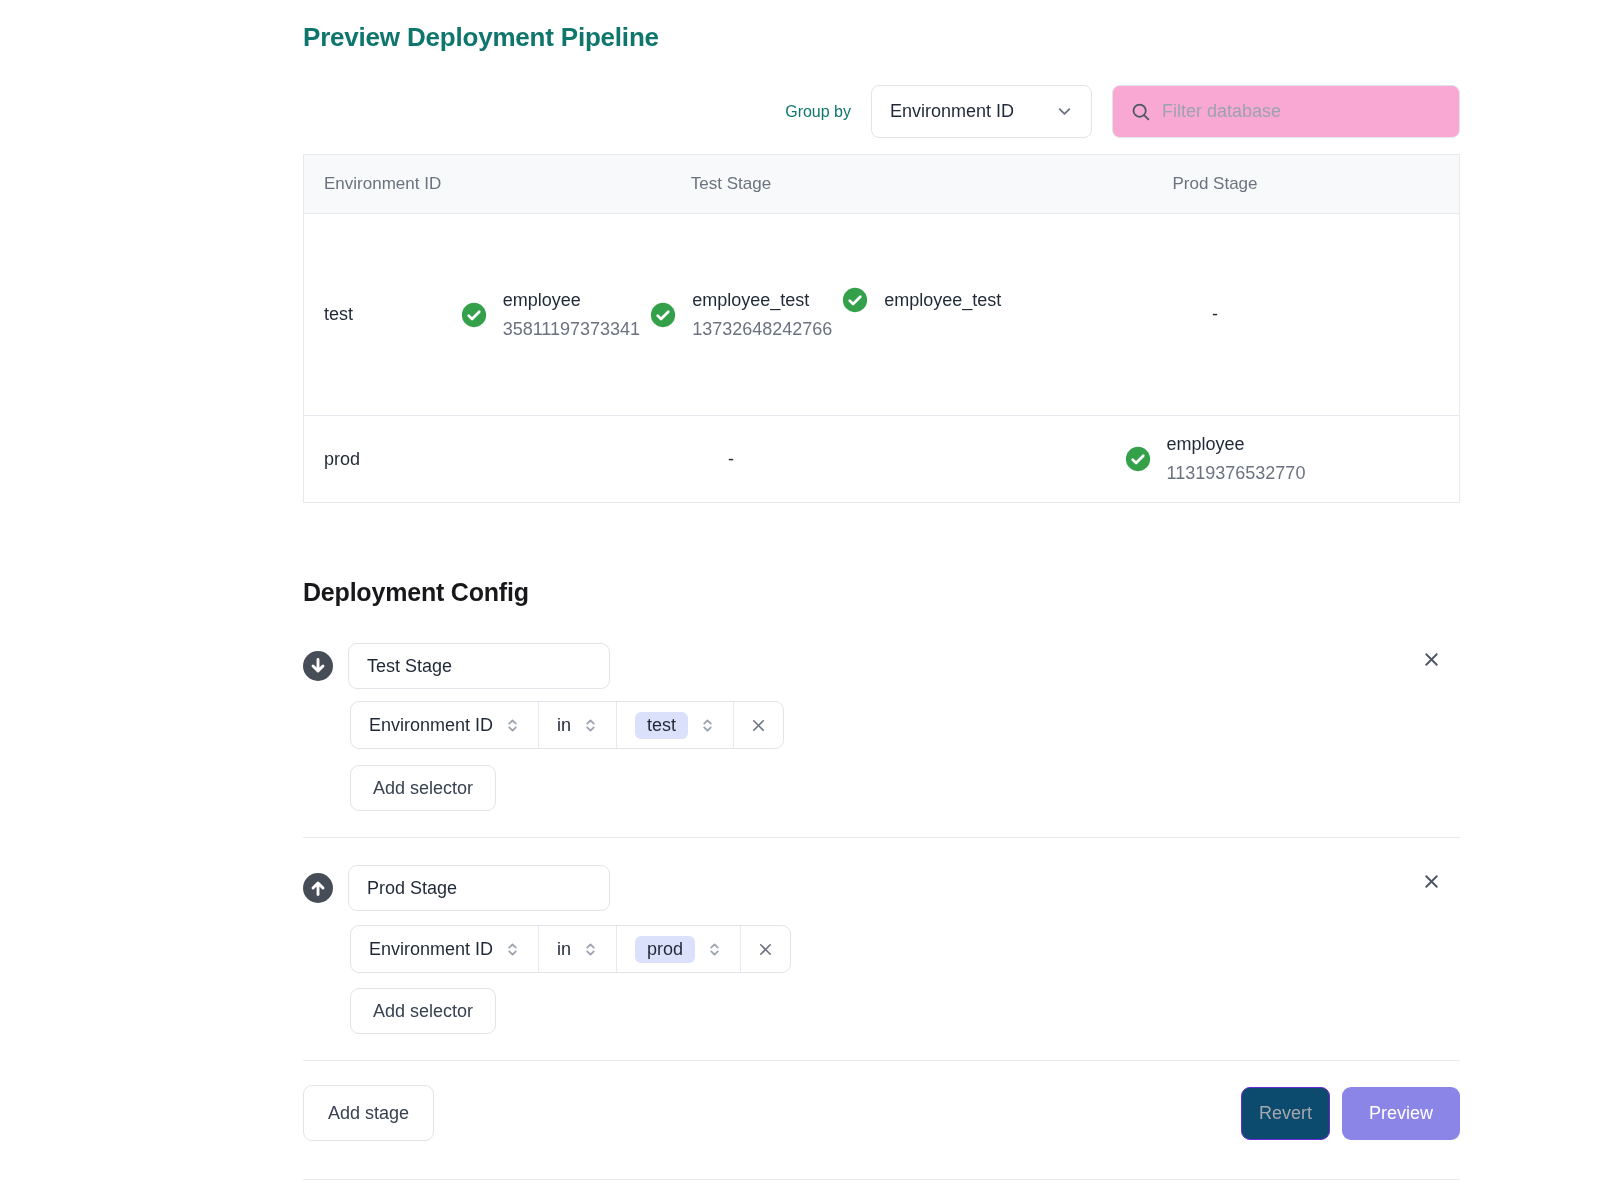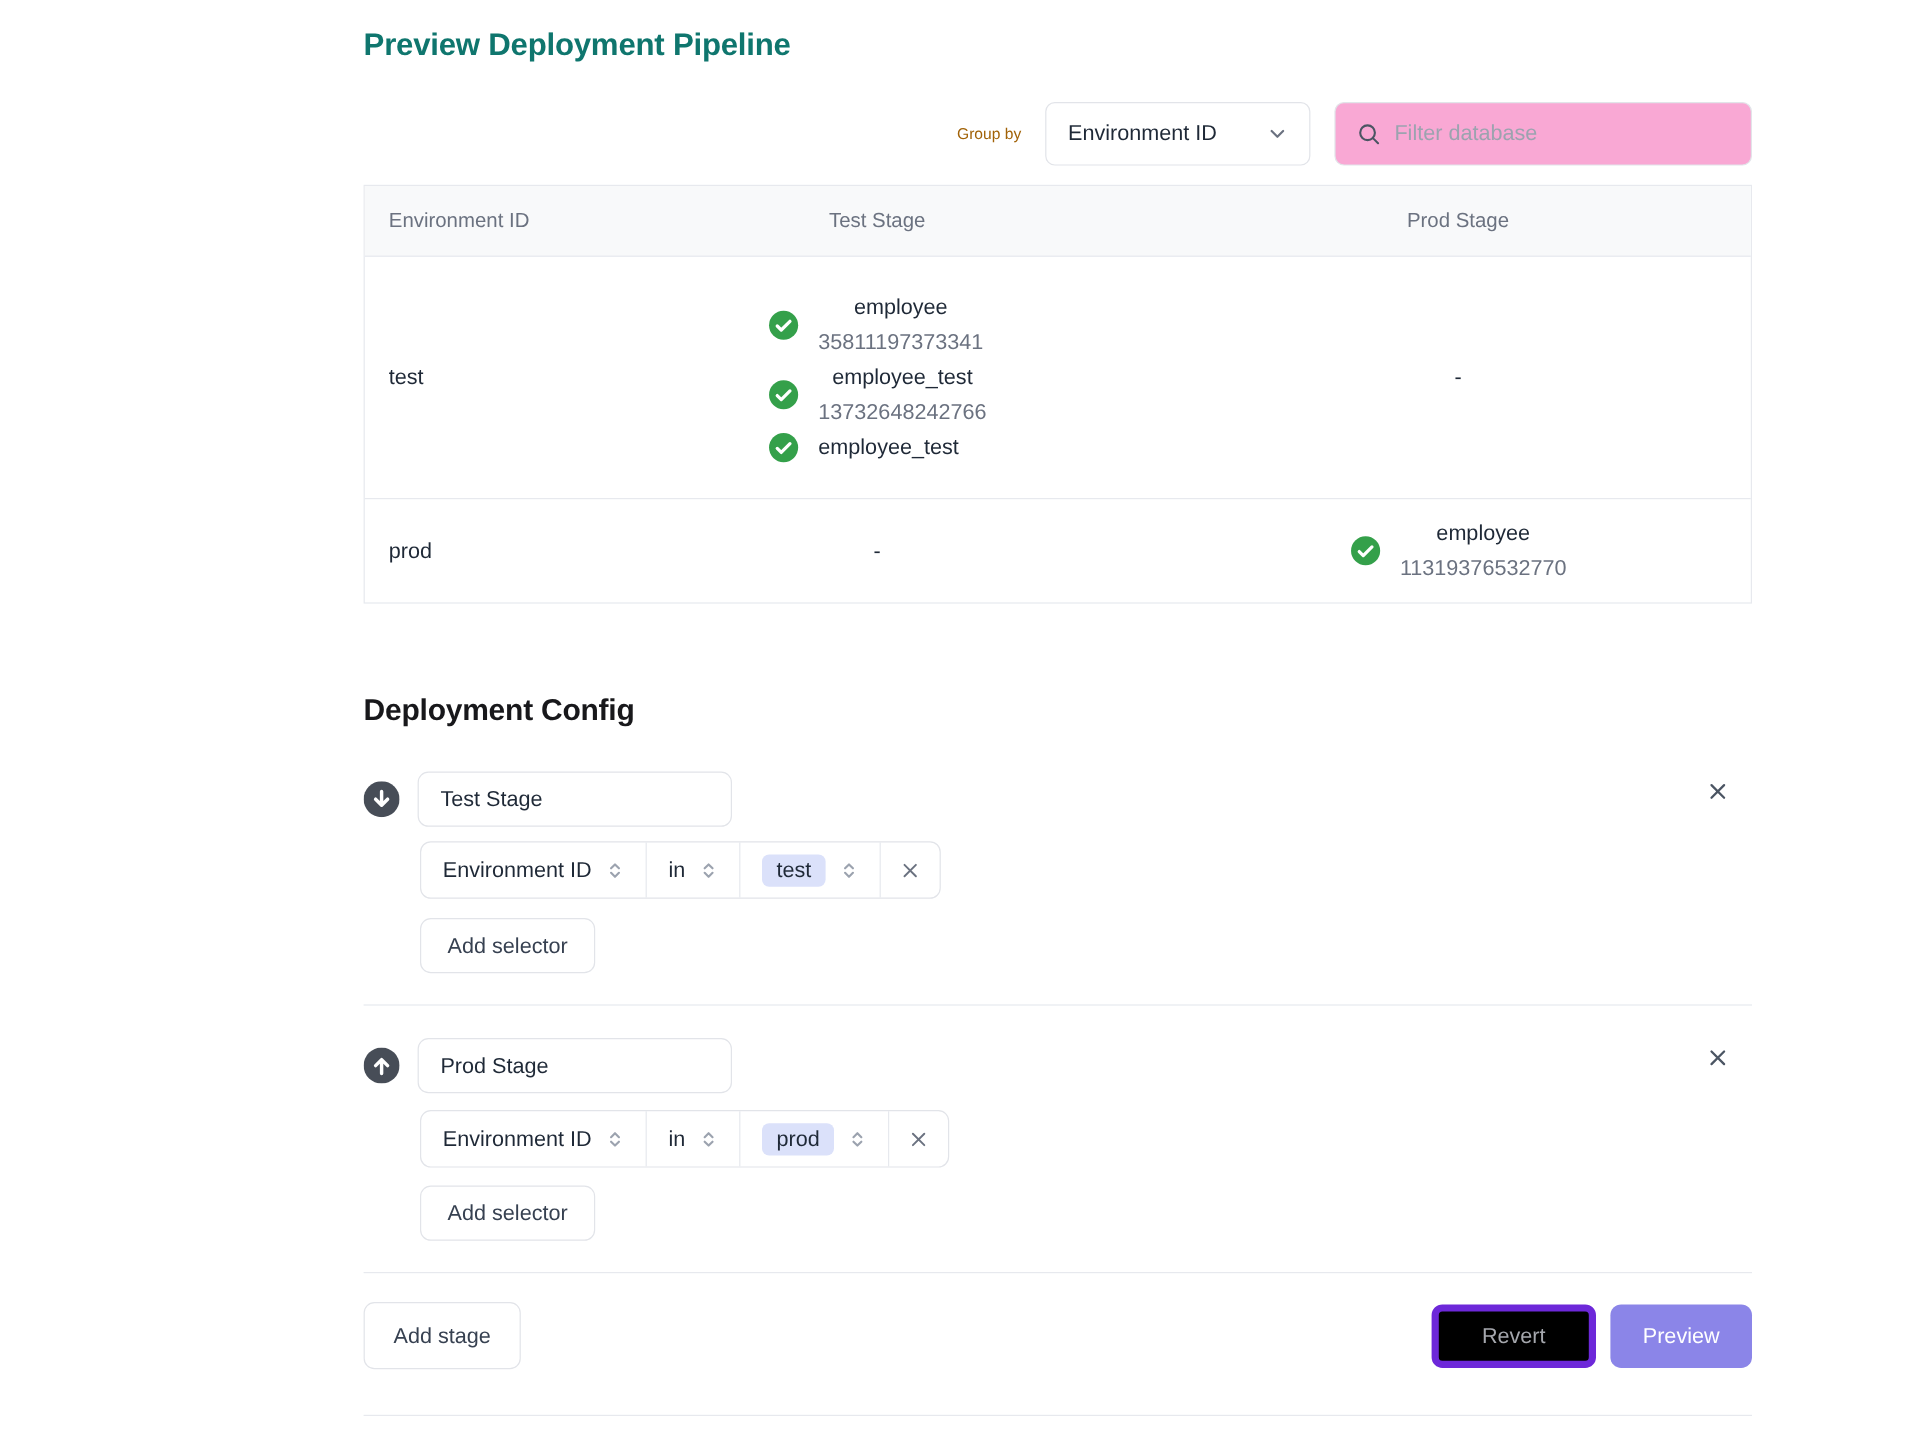--- a/index.html
+++ b/index.html
@@ -3,40 +3,40 @@
 <meta charset="utf-8">
 <style>
   * { margin: 0; padding: 0; box-sizing: border-box; }
   html, body { width: 1600px; height: 1200px; background: #ffffff; font-family: "Liberation Sans", sans-serif; color: #1f2937; }
   .content { margin-left: 303px; width: 1157px; padding-top: 22px; }
 
   .page-title { font-size: 26px; font-weight: 700; color: #0f766e; line-height: 30px; letter-spacing: -0.2px; }
 
   
   .toolbar { margin-top: 33px; display: flex; align-items: center; justify-content: flex-end; gap: 20px; }
-  .group-by-label { font-size: 13px; color: #a16207; }
+  .group-by-label { font-size: 16px; color: #0f766e; }
   .select-box { width: 221px; height: 53px; border: 1px solid #e2e4e9; border-radius: 8px; display: flex; align-items: center; justify-content: space-between; padding: 0 18px; cursor: pointer; background: #fff; }
   .select-box .select-value { font-size: 18px; color: #1f2937; }
   .filter-box { width: 348px; height: 53px; border: 1px solid #e2e4e9; border-radius: 8px; display: flex; align-items: center; gap: 11px; padding: 0 17px; background: #f9a8d4; }
   .filter-box input { border: none; outline: none; flex: 1; font-size: 18px; font-family: "Liberation Sans", sans-serif; color: #1f2937; background: transparent; }
   .filter-box input::placeholder { color: #9ca3af; }
 
   
   .ptable { margin-top: 16px; border: 1px solid #e7e9ee; }
   .ptable-header { display: flex; background: #f8f9fa; height: 59px; align-items: center; border-bottom: 1px solid #e7e9ee; }
   .th { font-size: 17px; font-weight: 500; color: #6b7280; }
   .col-env { width: 187px; padding-left: 20px; }
   .col-test { width: 480px; display: flex; justify-content: center; }
   .col-prod { flex: 1; display: flex; justify-content: center; }
   .prow { display: flex; align-items: center; }
   .prow + .prow { border-top: 1px solid #e7e9ee; }
   .prow-test { min-height: 201px; }
   .prow-prod { min-height: 83px; }
   .env-name { font-size: 18px; color: #1f2937; }
-  .stage-items { display: flex; flex-direction: column; align-items: flex-start; gap: 0; padding: 14px 0; text-align: center; }
+  .stage-items { display: flex; flex-direction: row; align-items: flex-start; gap: 10px; padding: 14px 0; }
   .stage-item { display: flex; align-items: center; gap: 16px; }
   .item-text { display: flex; flex-direction: column; }
   .item-name { font-size: 18px; color: #1f2937; line-height: 29px; }
   .item-version { font-size: 18px; color: #6b7280; line-height: 29px; }
   .dash { font-size: 18px; color: #1f2937; }
 
   
   .config-title { margin-top: 74px; font-size: 25px; font-weight: 700; color: #18181b; line-height: 30px; letter-spacing: -0.2px; }
   .stage-block-head { display: flex; align-items: center; gap: 15px; }
   .stage-block-head.first { margin-top: 36px; }
@@ -58,21 +58,21 @@
 
   .divider { height: 1px; background: #e7e9ee; }
   .divider.d1 { margin-top: 26px; }
   .divider.d2 { margin-top: 26px; }
   .divider.d3 { margin-top: 38px; }
 
   
   .footer-row { margin-top: 24px; display: flex; align-items: center; }
   .add-stage-btn { height: 56px; padding: 0 24px; background: #fff; border: 1px solid #e2e4e9; border-radius: 9px; font-size: 18px; font-weight: 500; color: #374151; font-family: "Liberation Sans", sans-serif; cursor: pointer; }
   .footer-right { margin-left: auto; display: flex; gap: 12px; }
-  .revert-btn { height: 53px; padding: 0 36px; background: #000000; border: 6px solid #6d28d9; border-radius: 9px; font-size: 18px; font-weight: 500; color: #a5a7ad; font-family: "Liberation Sans", sans-serif; cursor: default; }
+  .revert-btn { height: 53px; padding: 0 17px; background: #0c4a6e; border: 1px solid #6d28d9; border-radius: 9px; font-size: 18px; font-weight: 500; color: #a5a7ad; font-family: "Liberation Sans", sans-serif; cursor: default; }
   .update-btn { height: 53px; padding: 0 27px; background: #8b85e8; border: none; border-radius: 9px; font-size: 18px; font-weight: 500; color: #ffffff; font-family: "Liberation Sans", sans-serif; cursor: pointer; }
 </style>
 </head>
 <body>
 
 <div class="content">
 
   <h1 class="page-title">Preview Deployment Pipeline</h1>
 
   <div class="toolbar">

